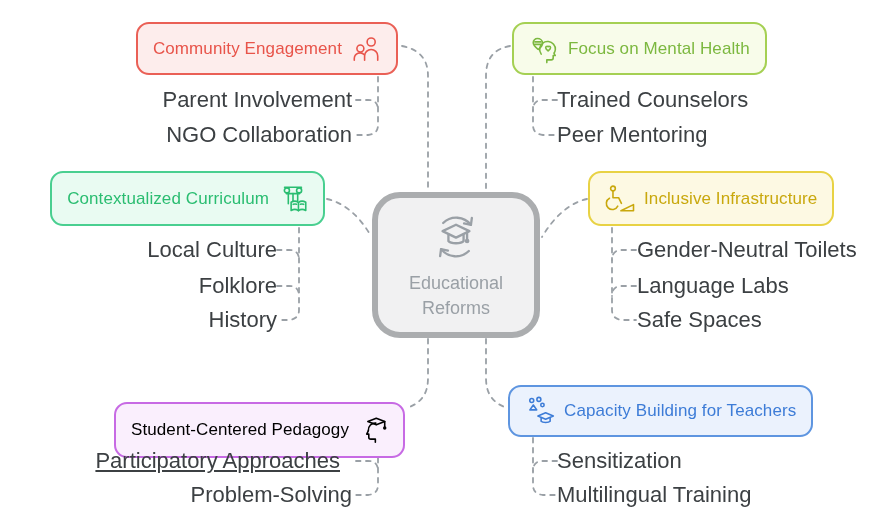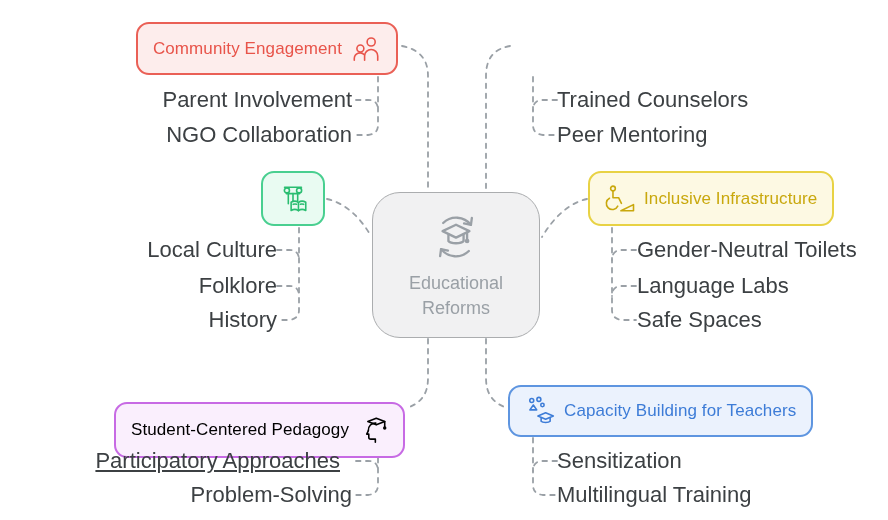--- a/index.html
+++ b/index.html
@@ -9,21 +9,21 @@
   svg.connectors path{fill:none;stroke:#9aa0a6;stroke-width:1.8;stroke-linecap:round;stroke-linejoin:round;stroke-dasharray:4.5 5.5;}
   .node{position:absolute;display:flex;align-items:center;gap:9px;padding:0 15px;
         border:2px solid #c2410c;border-radius:13px;background:#fff;white-space:nowrap;
         box-sizing:border-box;cursor:pointer;}
   .node .ttl{font-size:17px;letter-spacing:.1px;}
   .node .ic{display:flex;align-items:center;}
   .node .ic svg{display:block;}
   .leaf{position:absolute;transform:translateY(-50%);font-size:22px;color:#3c4043;white-space:nowrap;cursor:pointer;}
   .leaf.r{text-align:right;}
   .center-node{position:absolute;left:372px;top:192px;width:168px;height:146px;
-        background:#f1f1f2;border:1px solid #c2410c;border-radius:28px;box-sizing:border-box;
+        background:#f1f1f2;border:6px solid #c2410c;border-radius:28px;box-sizing:border-box;
         display:flex;flex-direction:column;align-items:center;justify-content:center;cursor:pointer;}
   .center-node .ctext{color:#9aa0a6;font-size:18px;line-height:25px;text-align:center;margin-top:2px;}
   svg.icon{stroke:currentColor;fill:none;stroke-width:1.7;stroke-linecap:round;stroke-linejoin:round;}
   svg.cicon{stroke:#9aa0a6;fill:none;stroke-width:2;stroke-linecap:round;stroke-linejoin:round;}
 </style>
 </head>
 <body>
 
 <div class="canvas">
 
@@ -78,22 +78,35 @@
     <span class="ic">
       <svg class="icon" width="30" height="30" viewBox="0 0 32 32">
         <circle cx="21.5" cy="8.5" r="4.3"></circle>
         <path d="M14.5,28 V23.5 A7,7 0 0 1 28.5,23.5 V28"></path>
         <circle cx="10" cy="15.5" r="3.7"></circle>
         <path d="M3.5,28 V26.2 A6.2,6.2 0 0 1 14.2,22.1"></path>
       </svg>
     </span>
   </div>
 
+  <div class="node" style="left: 512px; top: 22px; height: 53px; border-color: rgb(165, 208, 83); background: rgb(248, 252, 234); color: rgb(124, 184, 63);">
+    <span class="ic">
+      <svg class="icon" width="30" height="30" viewBox="0 0 32 32">
+        <path d="M10,16.5 C7.5,14.5 4.5,12.4 4.5,9.3 C4.5,6.8 6.5,4.8 9,4.8 C11.8,4.8 14.5,6.8 14.5,9.8 C14.5,12.8 12.3,14.6 10,16.5 Z"></path>
+        <path d="M6.2,8.4 H12.9"></path>
+          <path d="M6,11.1 H12.4"></path>
+        <path d="M13,21.5 C11.8,19.8 11.1,17.6 11.4,15.4 C12.1,10.6 16.2,7.4 20.7,8 C25.2,8.6 28.4,12.4 28.1,16.6 C28,18.1 27.4,19.4 26.6,20.5 L28,23 H25.8 V25.6 C25.8,26.8 24.9,27.6 23.7,27.6 H19 V30.5"></path>
+        <path d="M20.4,18 c-1.6,-1.3 -2.6,-2.1 -2.6,-3.3 c0,-0.9 0.7,-1.6 1.6,-1.6 c0.5,0 0.8,0.2 1,0.5 c0.2,-0.3 0.5,-0.5 1,-0.5 c0.9,0 1.6,0.7 1.6,1.6 c0,1.2 -1,2 -2.6,3.3 z"></path>
+      </svg>
+    </span>
+    <span class="ttl">Focus on Mental Health</span>
+  </div>
 
   <div class="node" style="right: 563px; top: 171px; height: 55px; border-color: rgb(73, 207, 144); background: rgb(233, 251, 242); color: rgb(42, 189, 113);">
+    <span class="ttl">Contextualized Curriculum</span>
     <span class="ic">
       <svg class="icon" width="30" height="30" viewBox="0 0 32 32">
         <path d="M7,3.5 H25"></path>
         <circle cx="9.5" cy="6.8" r="2.7"></circle>
           <circle cx="22.5" cy="6.8" r="2.7"></circle>
         <path d="M9,10.3 H23"></path>
         <path d="M11,10.3 V21"></path>
           <path d="M16,10.3 V18"></path>
           <path d="M21,10.3 V17.5"></path>
         <path d="M14,19.5 C16.5,18 19.5,18 21.8,19.7 C24.1,18 27.1,18 29.6,19.5 V28.3 C27.1,26.8 24.1,26.8 21.8,28.5 C19.5,26.8 16.5,26.8 14,28.3 Z"></path>

